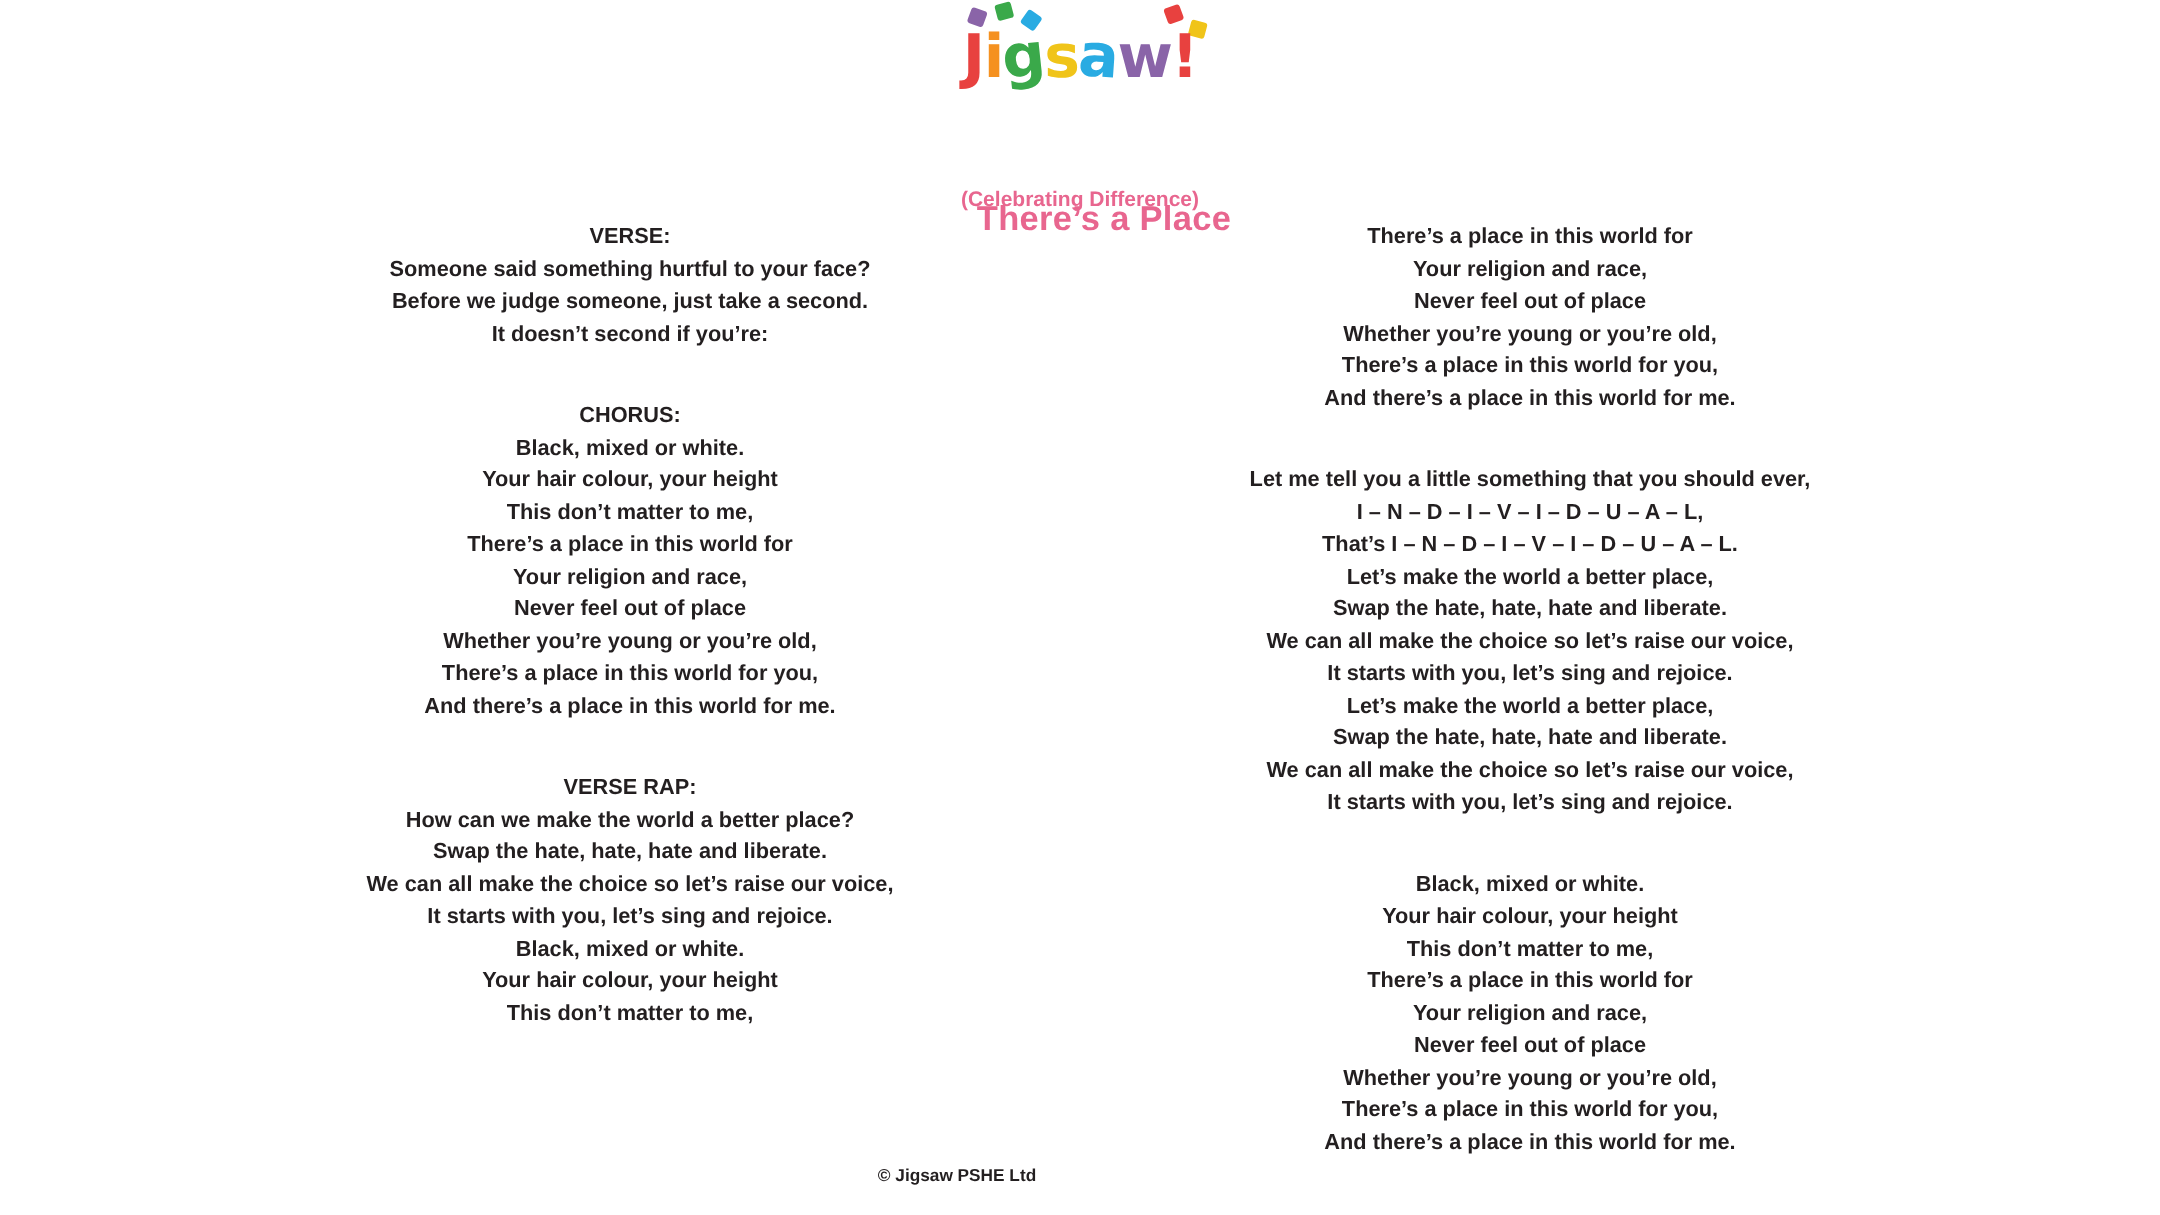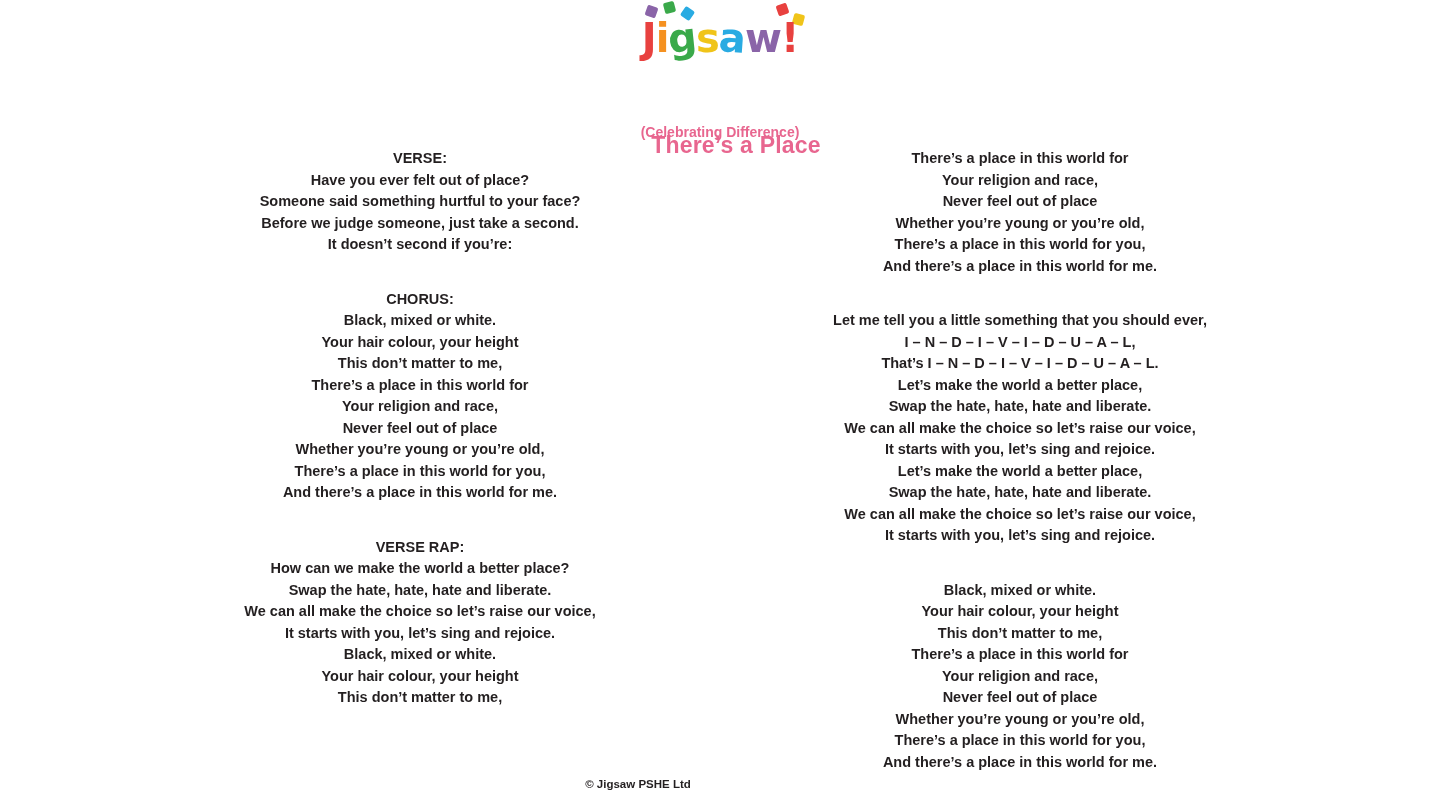--- a/index.html
+++ b/index.html
@@ -143,21 +143,20 @@
 
   <div class="title">There’s a Place</div>
   <div class="subtitle">(Celebrating Difference)</div>
 
   <div class="columns">
 
     <div class="col col-left">
 
       <div class="block">
         <div class="line heading">VERSE:</div>
-        <div class="line">Have you ever felt out of place?</div>
         <div class="line">Someone said something hurtful to your face?</div>
         <div class="line">Before we judge someone, just take a second.</div>
         <div class="line">It doesn’t second if you’re:</div>
       </div>
 
       <div class="block">
         <div class="line heading">CHORUS:</div>
         <div class="line">Black, mixed or white.</div>
         <div class="line">Your hair colour, your height</div>
         <div class="line">This don’t matter to me,</div>

